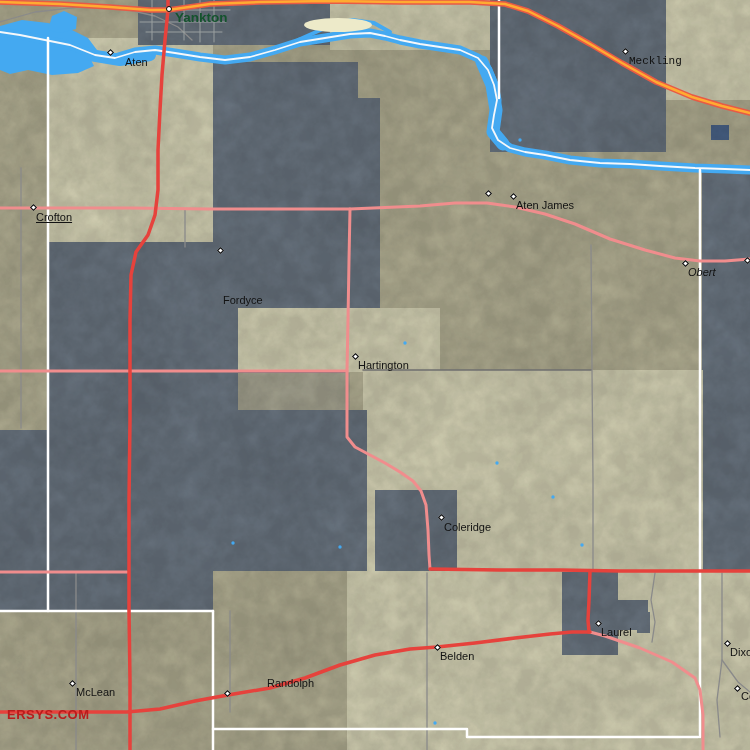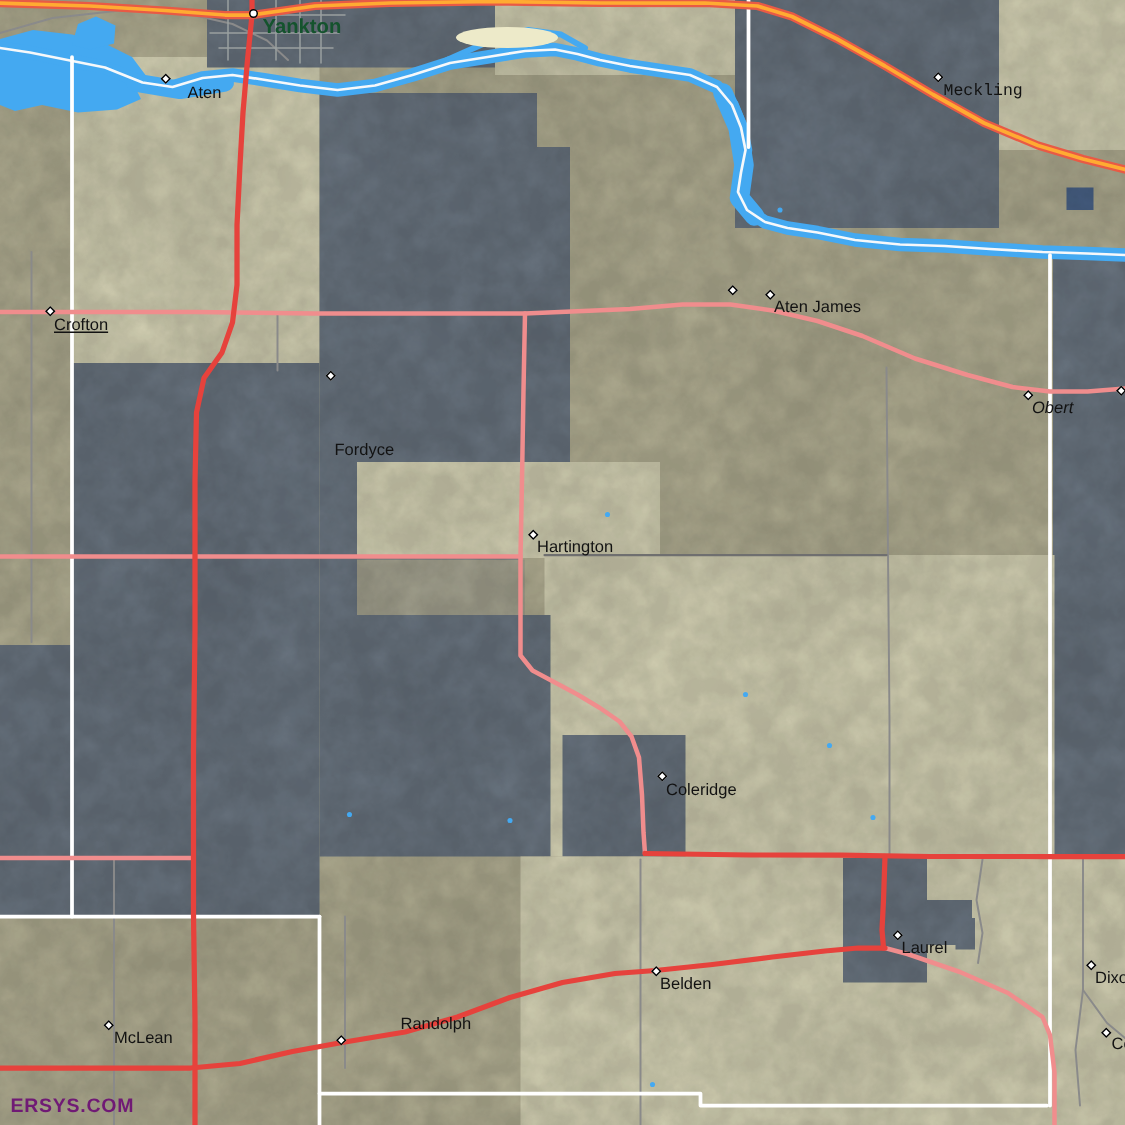--- a/index.html
+++ b/index.html
@@ -140,14 +140,14 @@
       <div class="town-label" style="left: 440px; top: 651px;">Belden</div>
       <div class="marker" style="left: 724.5px; top: 640.5px;"></div>
       <div class="town-label" style="left: 730px; top: 647px;">Dixon</div>
       <div class="marker" style="left: 734.5px; top: 685.5px;"></div>
       <div class="town-label" style="left: 741px; top: 691px;">Concord</div>
       <div class="marker" style="left: 69.5px; top: 680.5px;"></div>
       <div class="town-label" style="left: 76px; top: 687px;">McLean</div>
       <div class="marker" style="left: 224.5px; top: 690.5px;"></div>
       <div class="town-label" style="left: 231px; top: 678px; margin-left: 36px;">Randolph</div>
     </div>
-  <div id="watermark" style="left: 7px; top: 729px; color: #701a75;">ERSYS.COM</div>
+  <div id="watermark" style="left: 7px; top: 707px; color: #b91c1c;">ERSYS.COM</div>
 </div>
 
 </body></html>

